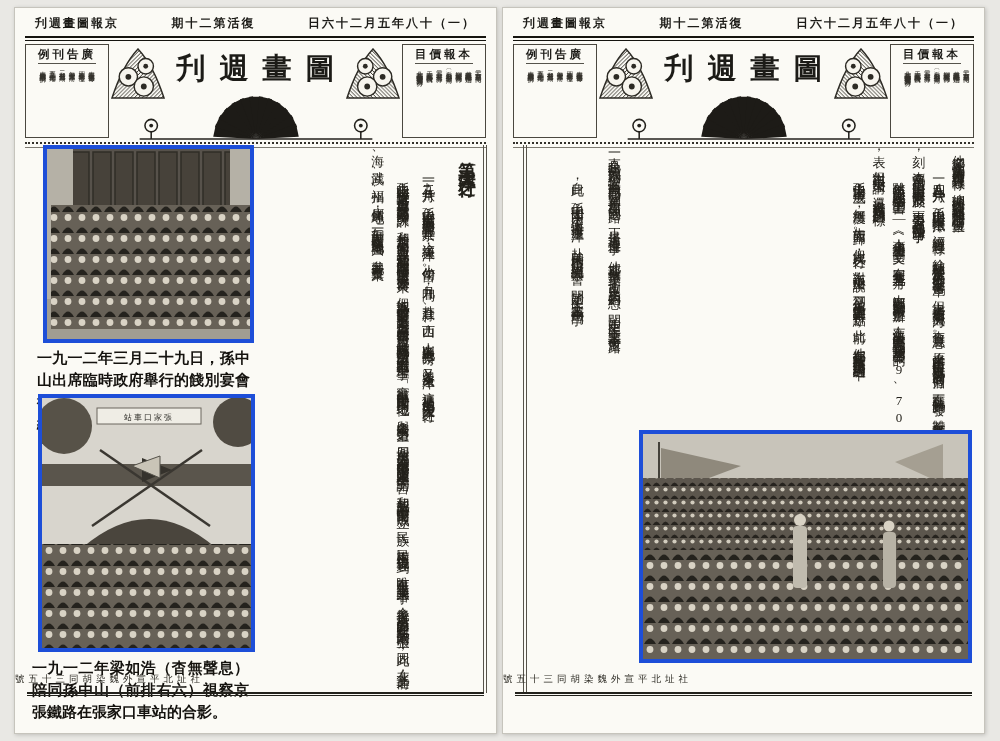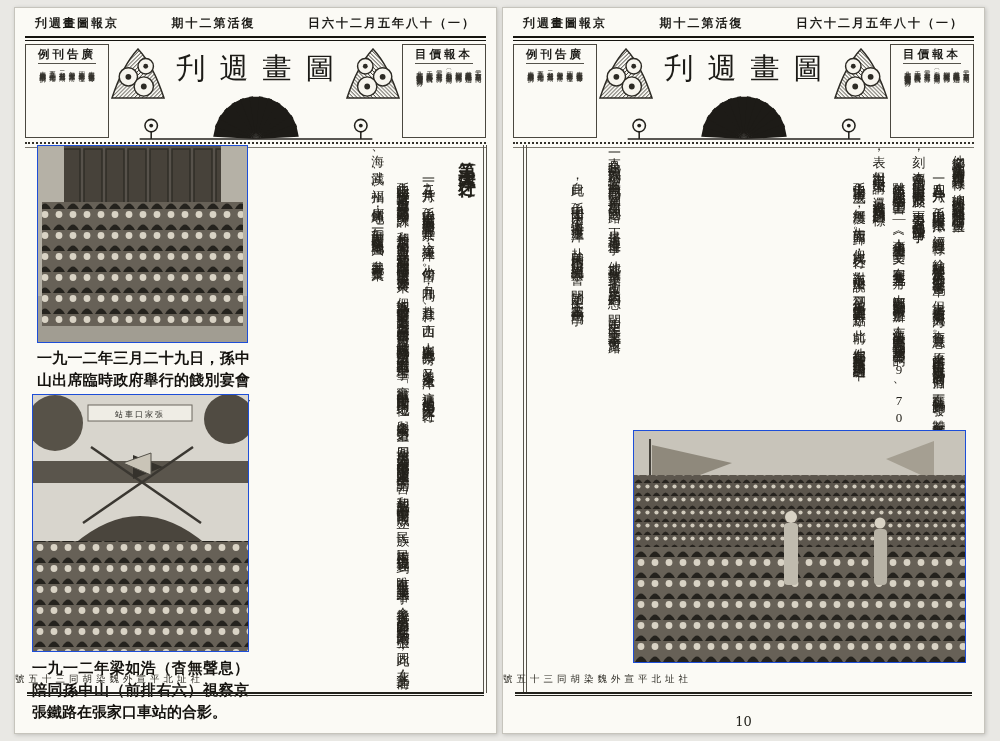--- a/index.html
+++ b/index.html
@@ -21,21 +21,21 @@
   .mast { position:absolute; top:36px; left:10px; right:10px; height:100px;
           display:flex; align-items:stretch; border-bottom:2px dotted #33312b; }
   .thinline { position:absolute; top:139px; left:10px; right:10px; border-top:1px solid #7d7a71; }
   .mbox { width:84px; height:94px; border:1px solid #4a473f; padding:2px 12px; background:#fbfaf5; }
   .mbox .mhead { font-size:11.5px; text-align:center; letter-spacing:3px; font-weight:bold;
                  border-bottom:1px solid #55534b; padding-bottom:1px; margin-bottom:2px; }
   .mcols { writing-mode:vertical-rl; text-orientation:upright; height:72px; font-size:6.5px;
            line-height:1.5; letter-spacing:.5px; overflow:hidden; color:#34322c; }
   .mcols span { display:block; }
   .mcenter { flex:1; position:relative; }
-  .mtitle { text-align:center; font-size:29px; font-weight:normal; letter-spacing:14px;
+  .mtitle { text-align:center; font-size:29px; font-weight:bold; letter-spacing:14px;
             text-indent:14px; padding-top:5px; white-space:nowrap; }
   .flora { position:absolute; top:2px; width:58px; height:54px; }
   .flora.fl { left:0; } .flora.fr { right:0; transform:scaleX(-1); }
   .fansvg { position:absolute; bottom:1px; left:50%; transform:translateX(-50%); }
 
   
   .vart { position:absolute; writing-mode:vertical-rl; text-orientation:upright;
           font-size:13px; letter-spacing:1.6px; color:#23211b; overflow:hidden; }
   .vart p { text-indent:2em; }
   .vart p.cont { text-indent:0; }
@@ -44,21 +44,21 @@
                     margin-left:9px; padding-top:3px; }
   #p10-top  { top:137px; left:127px; width:338px; height:291px; line-height:1.53; }
   #p10-side { top:137px; left:30px;  width:100px; height:562px; line-height:2.85; letter-spacing:2.4px; }
 
   .spine { position:absolute; top:137px; height:548px; width:4px;
            border-left:1px solid #56534a; border-right:1px solid #56534a; }
   #sp11 { right:9px; }
   #sp10 { left:20px; }
 
   
-  .photo { position:absolute; border:1px solid #1d4ed8; background:#4d7c0f; overflow:hidden; }
+  .photo { position:absolute; border:4px solid #1d4ed8; background:#4d7c0f; overflow:hidden;margin-left:6px; }
   #photo1 { top:137px; left:22px;  width:211px; height:198px; }
   #photo2 { top:386px; left:17px;  width:217px; height:258px; }
   #photo3 { top:422px; left:130px; width:333px; height:233px; }
   .pcap { position:absolute; font-family:Liberation Sans, sans-serif; font-size:15px;
           font-weight:bold; line-height:1.45; color:#14120e; text-align:justify; }
   #cap1 { top:339px; left:22px;  width:213px; }
   #cap2 { top:649px; left:17px;  width:217px; }
   #cap3 { top:660px; left:130px; width:333px; }
 
   
@@ -319,16 +319,15 @@
         <rect x="0" y="116" width="331" height="115" fill="url(#crowd)"></rect>
         <rect x="150" y="92" width="14" height="62" rx="4" fill="#c0bbae"></rect>
         <circle cx="157" cy="86" r="6" fill="#d8d2c4"></circle>
         <rect x="240" y="98" width="13" height="56" rx="4" fill="#b7b2a5"></rect>
         <circle cx="246" cy="92" r="5.5" fill="#d8d2c4"></circle>
       </svg>
     </div>
 
     <div class="frule"></div>
     <div class="faddr">號五十三同胡染魏外宣平北址社</div>
-    <div class="pnum">10</div>
   </div>
 
 </div>
 
 </body></html>

